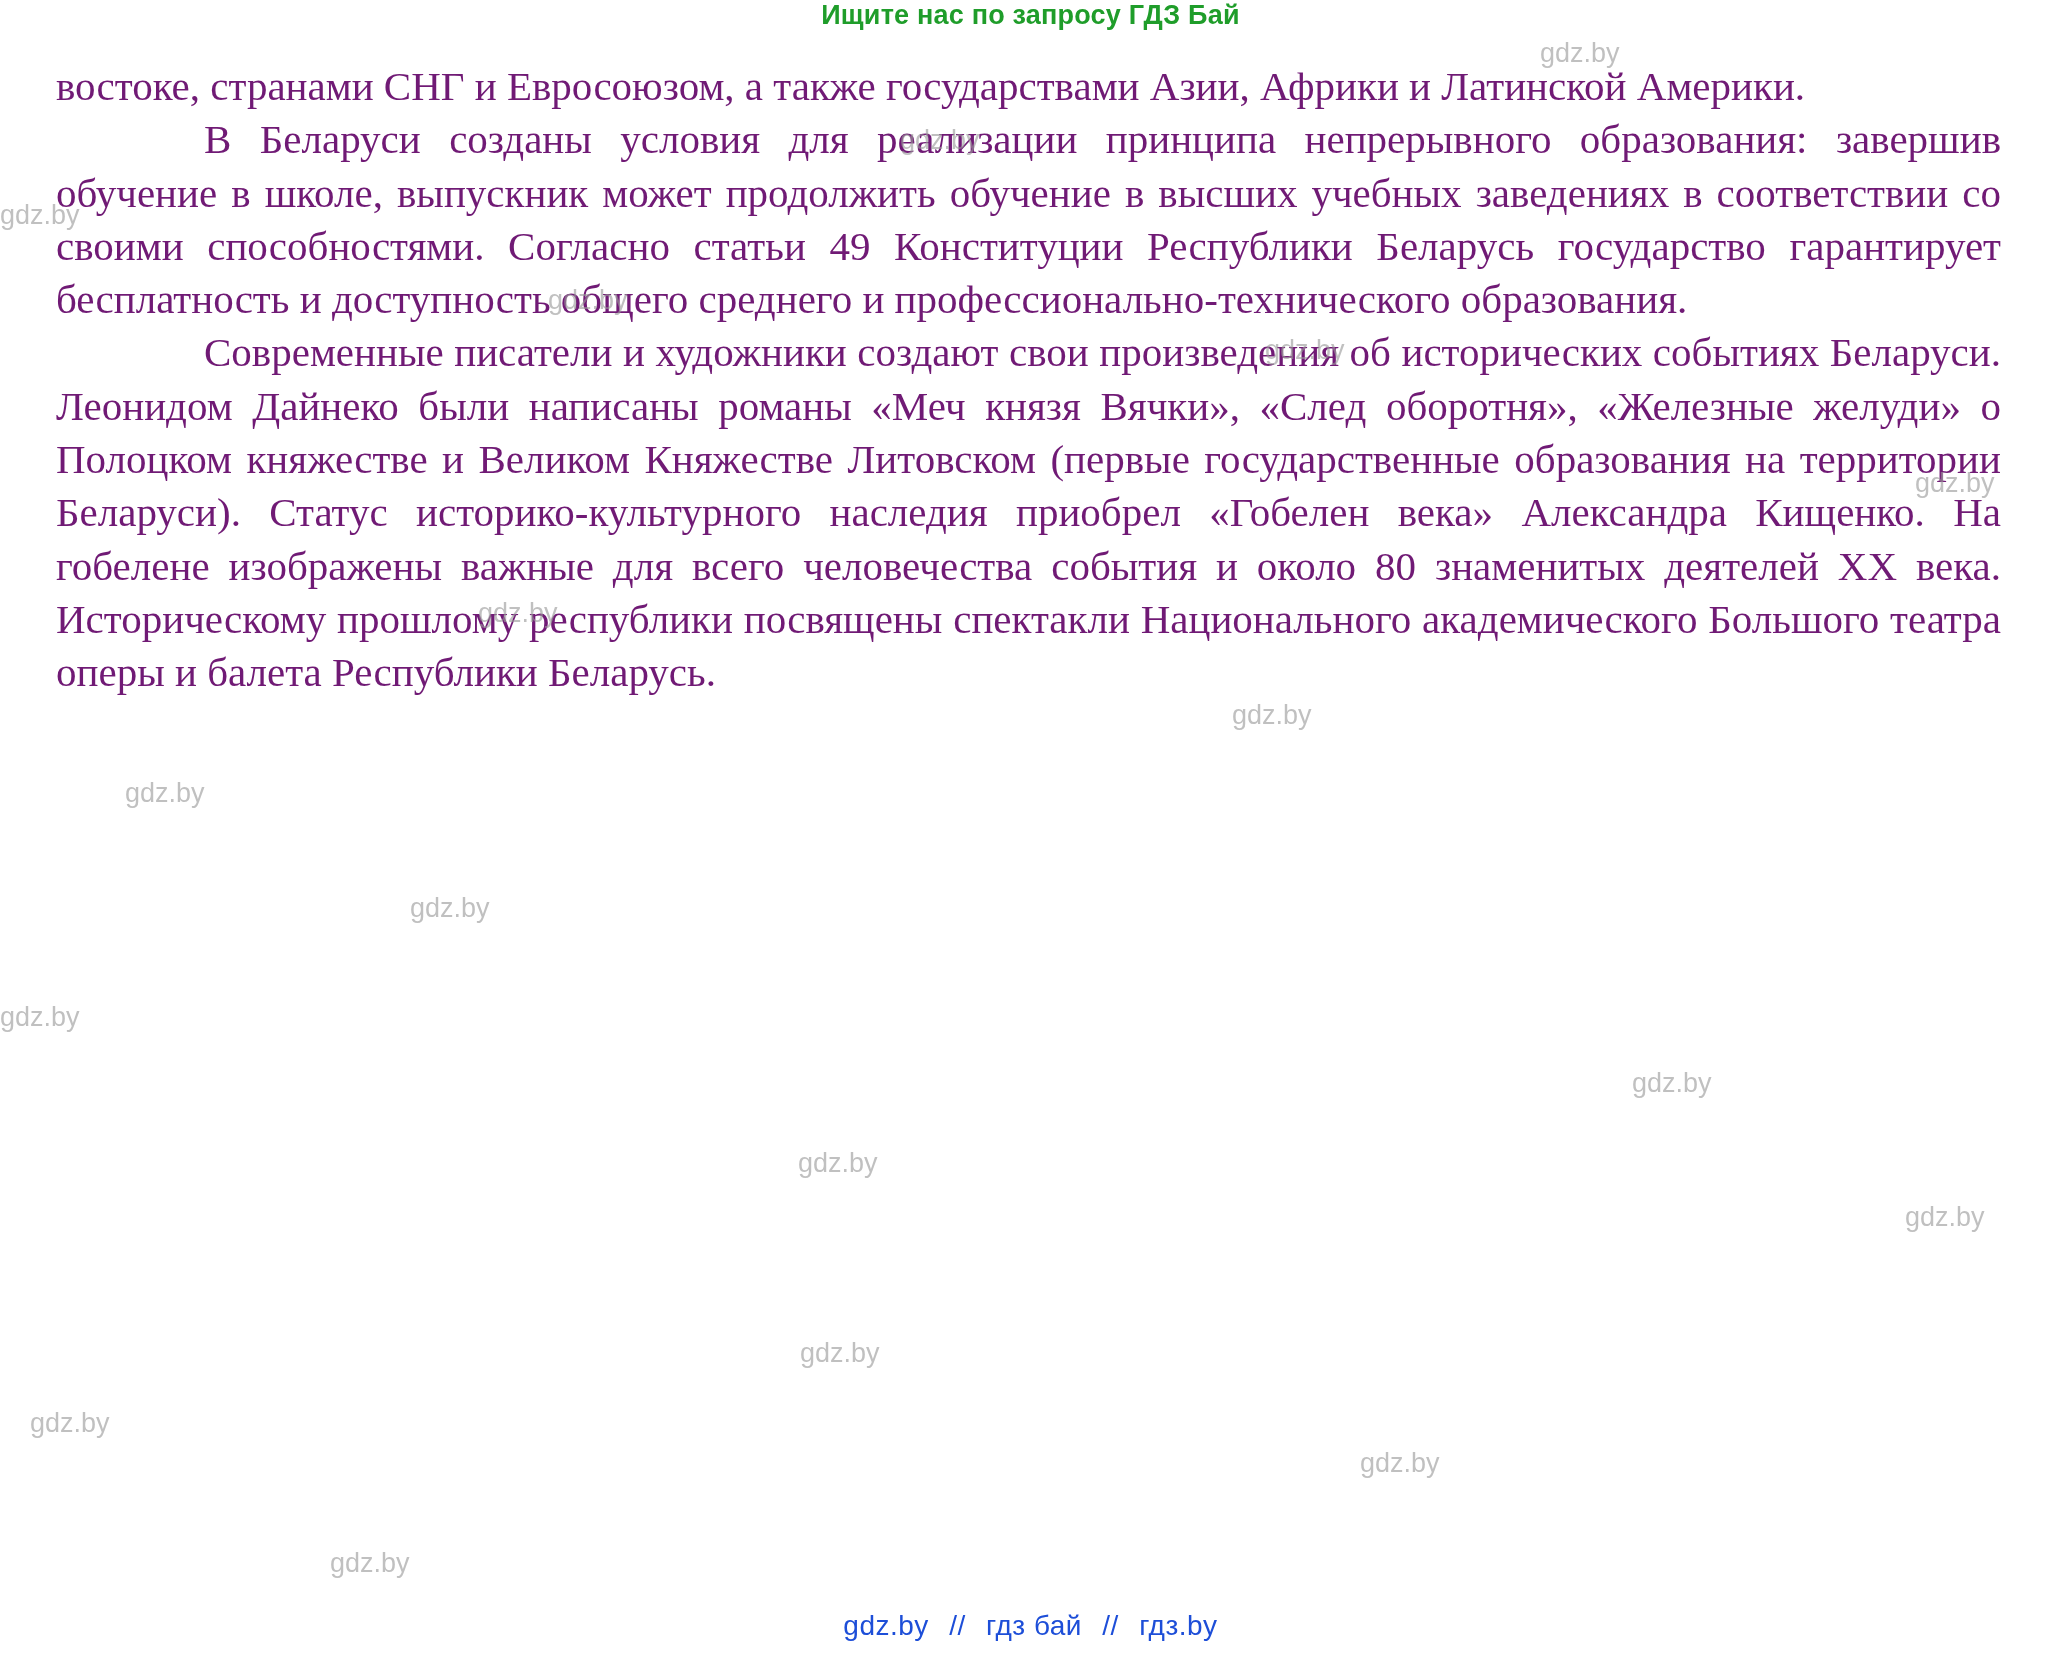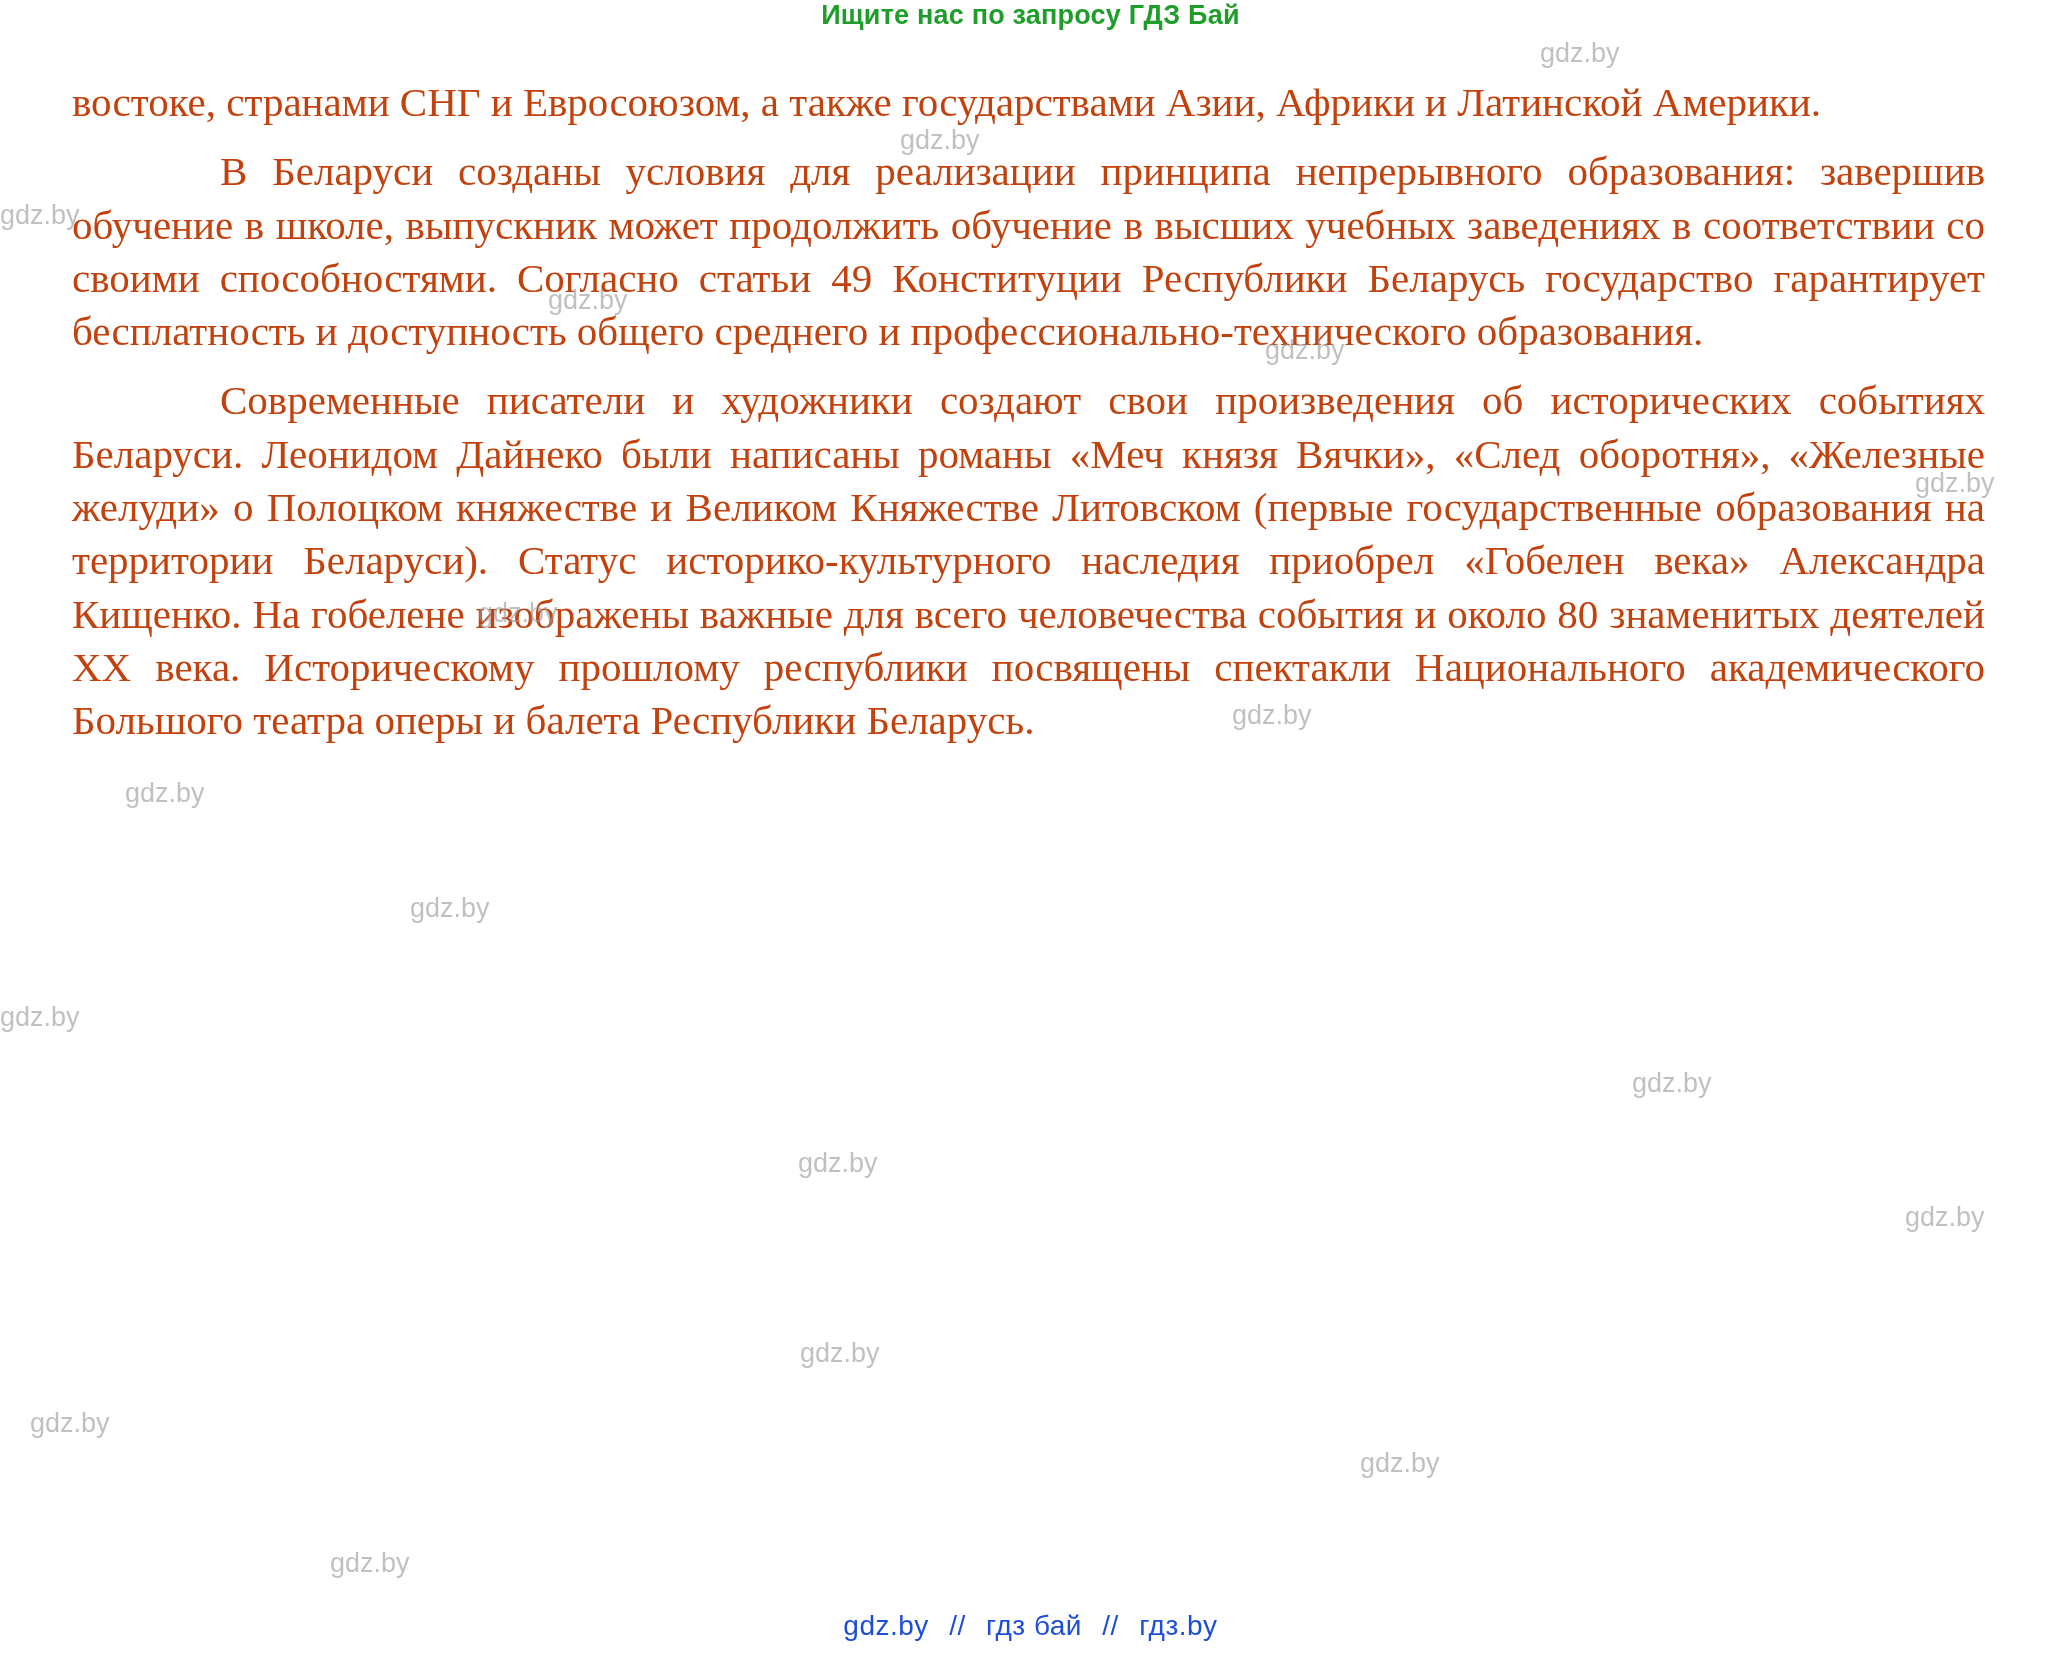--- a/index.html
+++ b/index.html
@@ -37,24 +37,24 @@
   }
 
   .content {
     position: absolute;
     top: 60px;
     left: 56px;
     width: 1945px;
   }
 
   p {
-    margin: 16px;
+    margin: 0;
     font-size: 41px;
     line-height: 1.30;
-    color: #c2410c;
+    color: #701a75;
     text-align: justify;
     text-justify: inter-word;
   }
 
   p.indent {
     text-indent: 148px;
   }
 
   p.bullet {
     text-indent: 148px;

